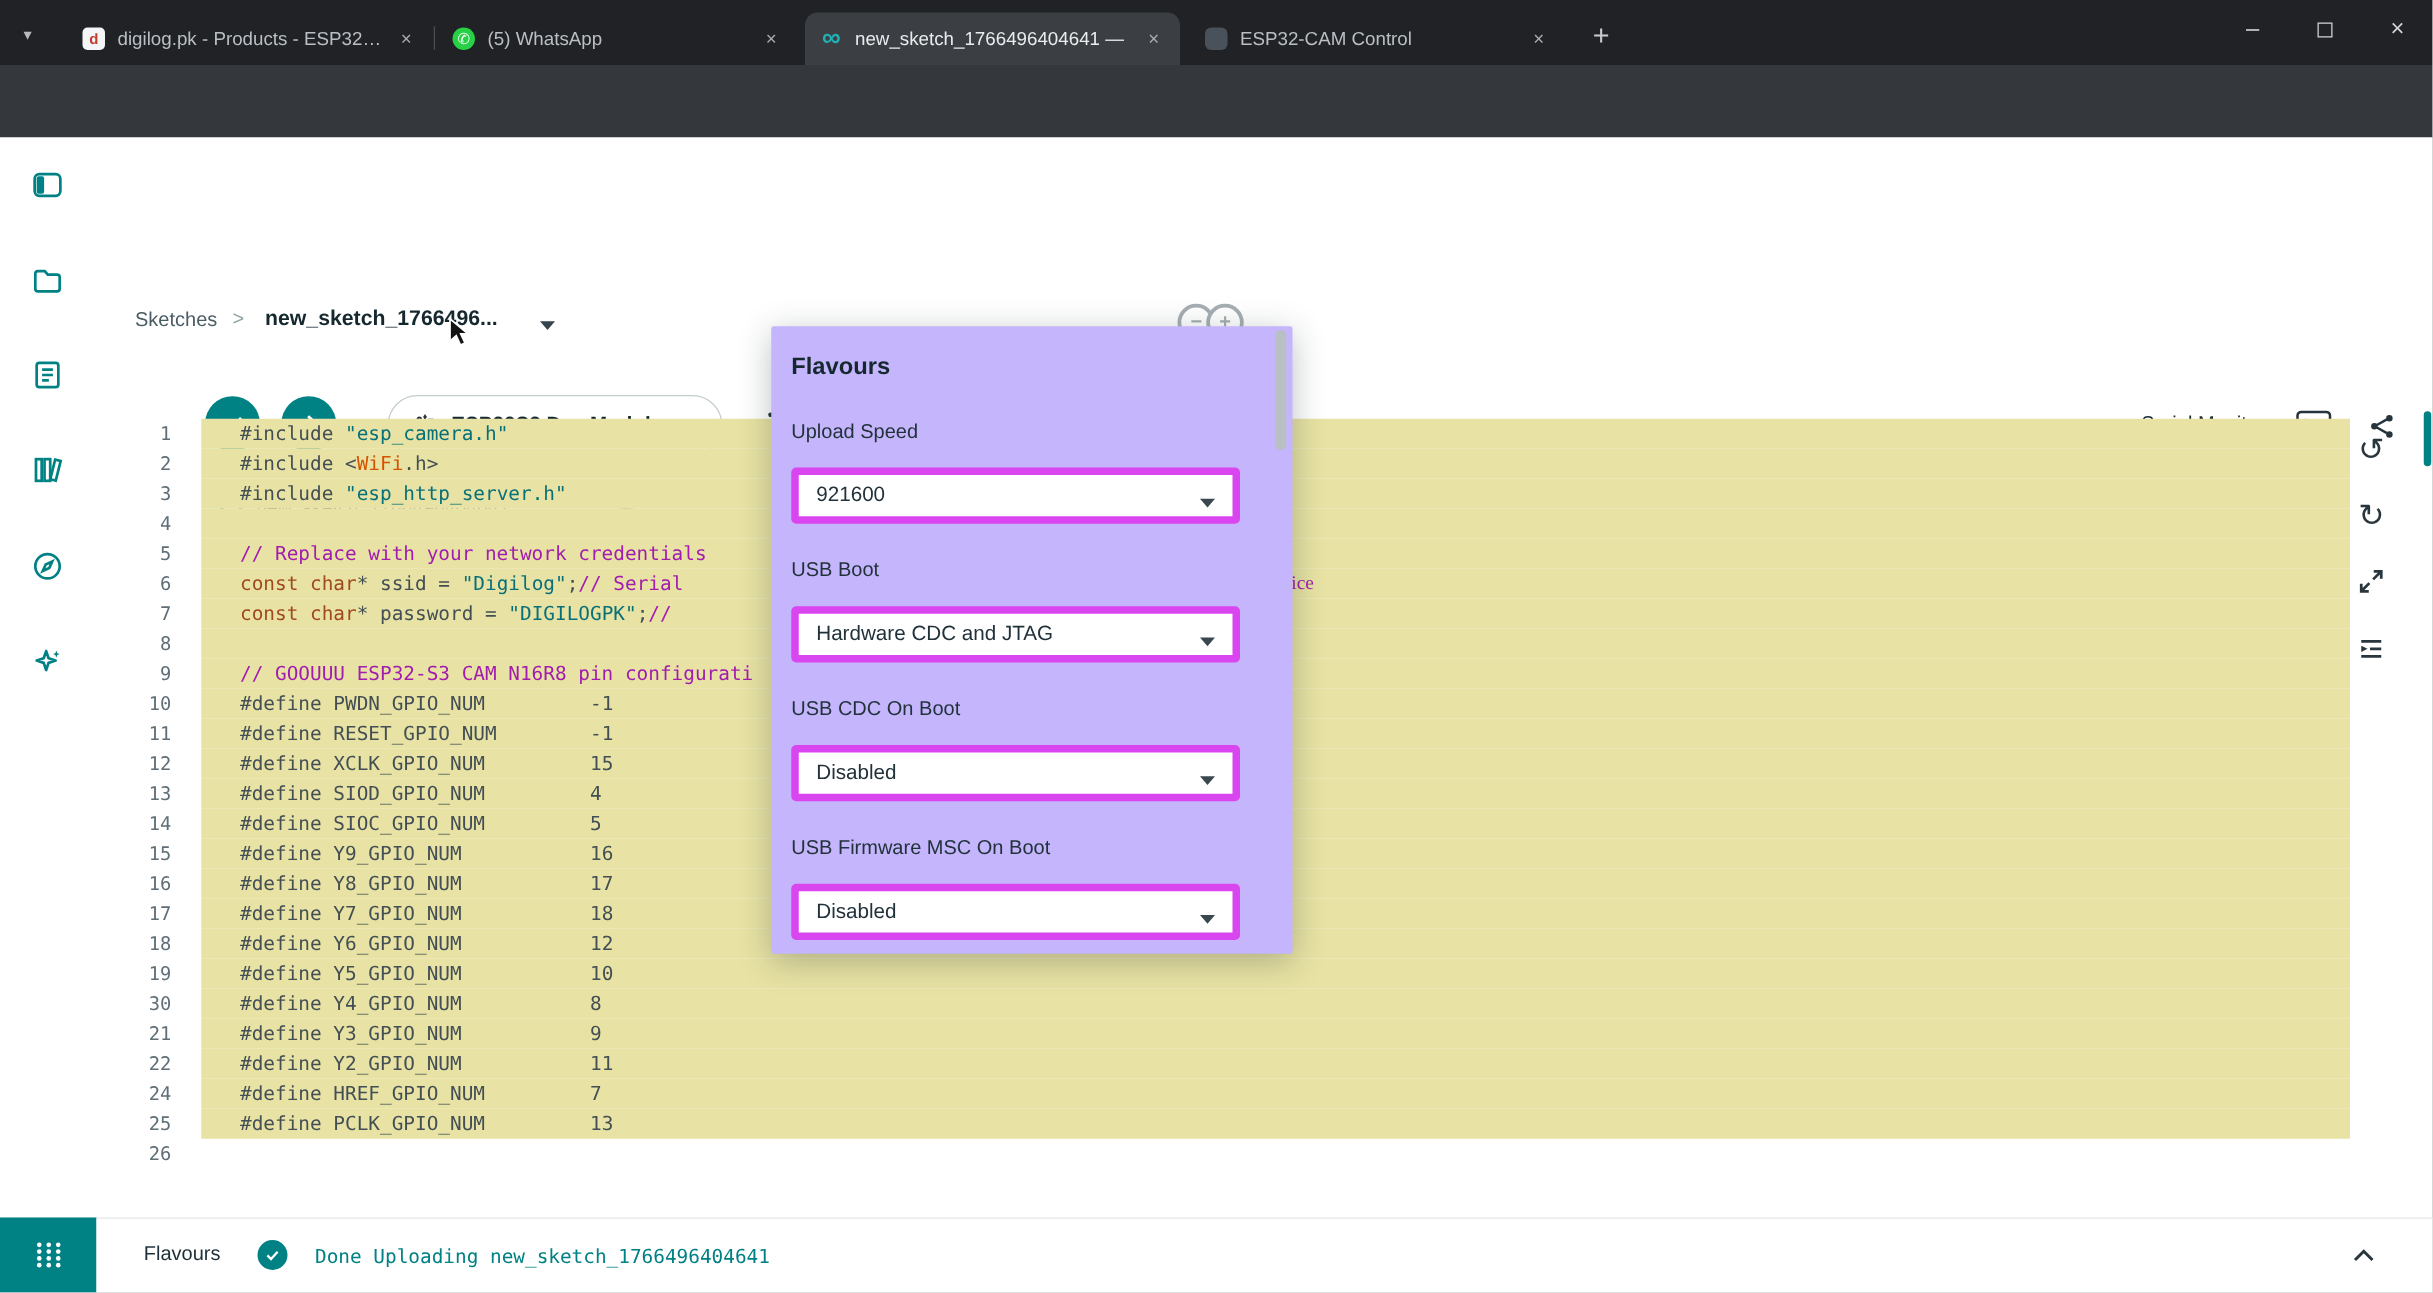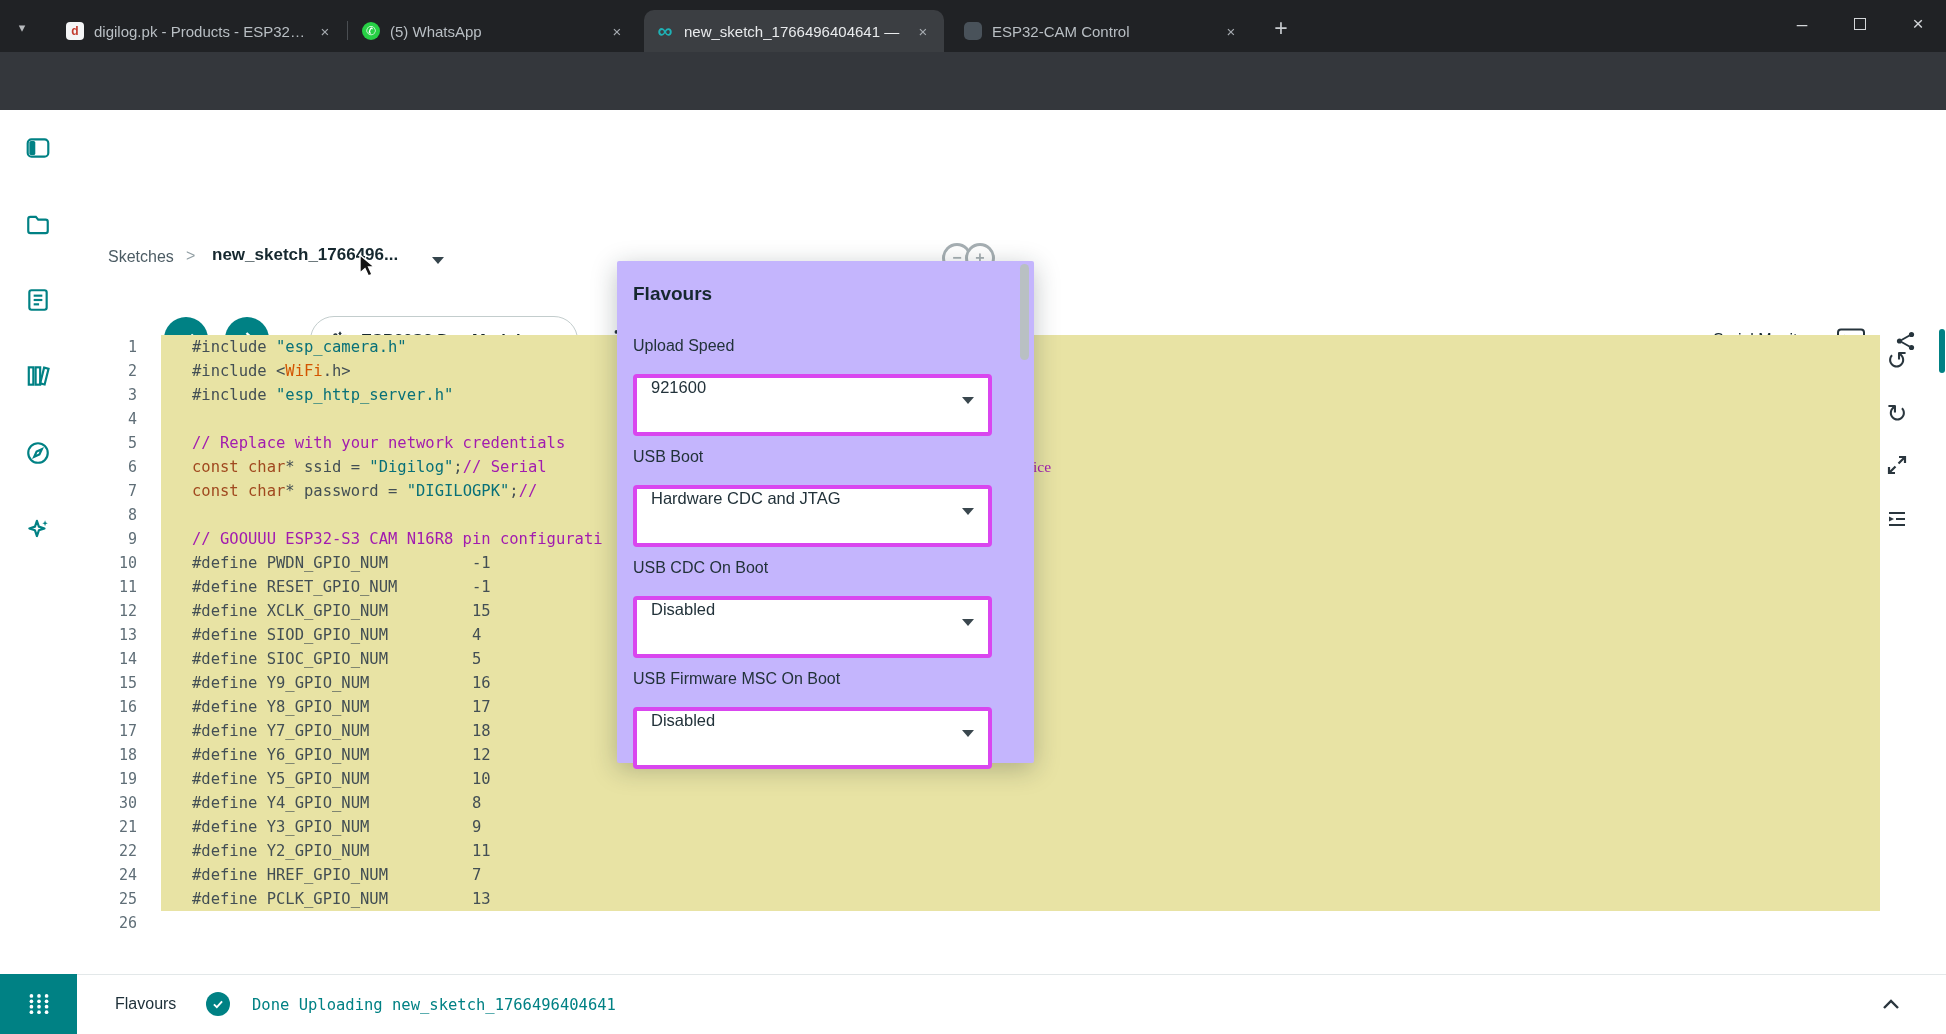--- a/index.html
+++ b/index.html
@@ -74,21 +74,21 @@
   .tk-cm{color:#a21caf}
   .ed-ic{position:absolute;width:32px;height:32px;display:flex;align-items:center;justify-content:center;color:#2a363e;font-size:25px;cursor:pointer}
   .edscroll{position:absolute;left:1939px;top:329px;width:6px;height:44px;background:#008184;border-radius:3px;cursor:pointer}
 
   
   .panel{position:absolute;left:617px;top:261px;width:417px;height:502px;background:#c4b5fd;border-radius:2px;box-shadow:0 6px 26px rgba(25,40,42,.28);z-index:60}
   .panel-title{position:absolute;left:16px;top:22px;font-size:19px;font-weight:700;color:#16282f}
   .pscroll{position:absolute;right:5px;top:3px;width:9px;height:96px;background:#b9c0c3;border-radius:5px;cursor:pointer}
   .fgroup{position:absolute;left:16px;width:359px;height:84px}
   .flabel{position:absolute;left:0;top:0;font-size:16px;color:#22323a}
-  .fselect{position:absolute;left:0;top:37px;width:359px;height:62px;border:4px solid #d946ef;border-radius:4px;background:#fff;display:flex;padding-left:14px;font-size:16.5px;color:#22323a;cursor:pointer}
+  .fselect{position:absolute;left:0;top:37px;width:359px;height:45px;border:6px solid #d946ef;border-radius:4px;background:#fff;display:flex;align-items:center;padding-left:14px;font-size:16.5px;color:#22323a;cursor:pointer}
   .fcaret{position:absolute;right:14px;top:19px;width:0;height:0;border:6px solid transparent;border-top:7px solid #3a474e}
 
   
   .consolebar{position:absolute;left:0;top:974px;width:100%;height:60px;background:#fff;border-top:1px solid #e3e8e9}
   .conapp{position:absolute;left:0;top:974px;width:77px;height:60px;background:#008184;display:flex;align-items:center;justify-content:center;cursor:pointer}
   .conlabel{position:absolute;left:115px;top:995px;font-size:16px;color:#1d2f38}
   .concheck{position:absolute;left:206px;top:992px;width:24px;height:24px;border-radius:50%;background:#008184;display:flex;align-items:center;justify-content:center}
   .constatus{position:absolute;left:252px;top:996px;font:15.5px "DejaVu Sans Mono",monospace;color:#008184}
   .conchev{position:absolute;left:1878px;top:992px;width:26px;height:26px;display:flex;align-items:center;justify-content:center;cursor:pointer}
 </style>

